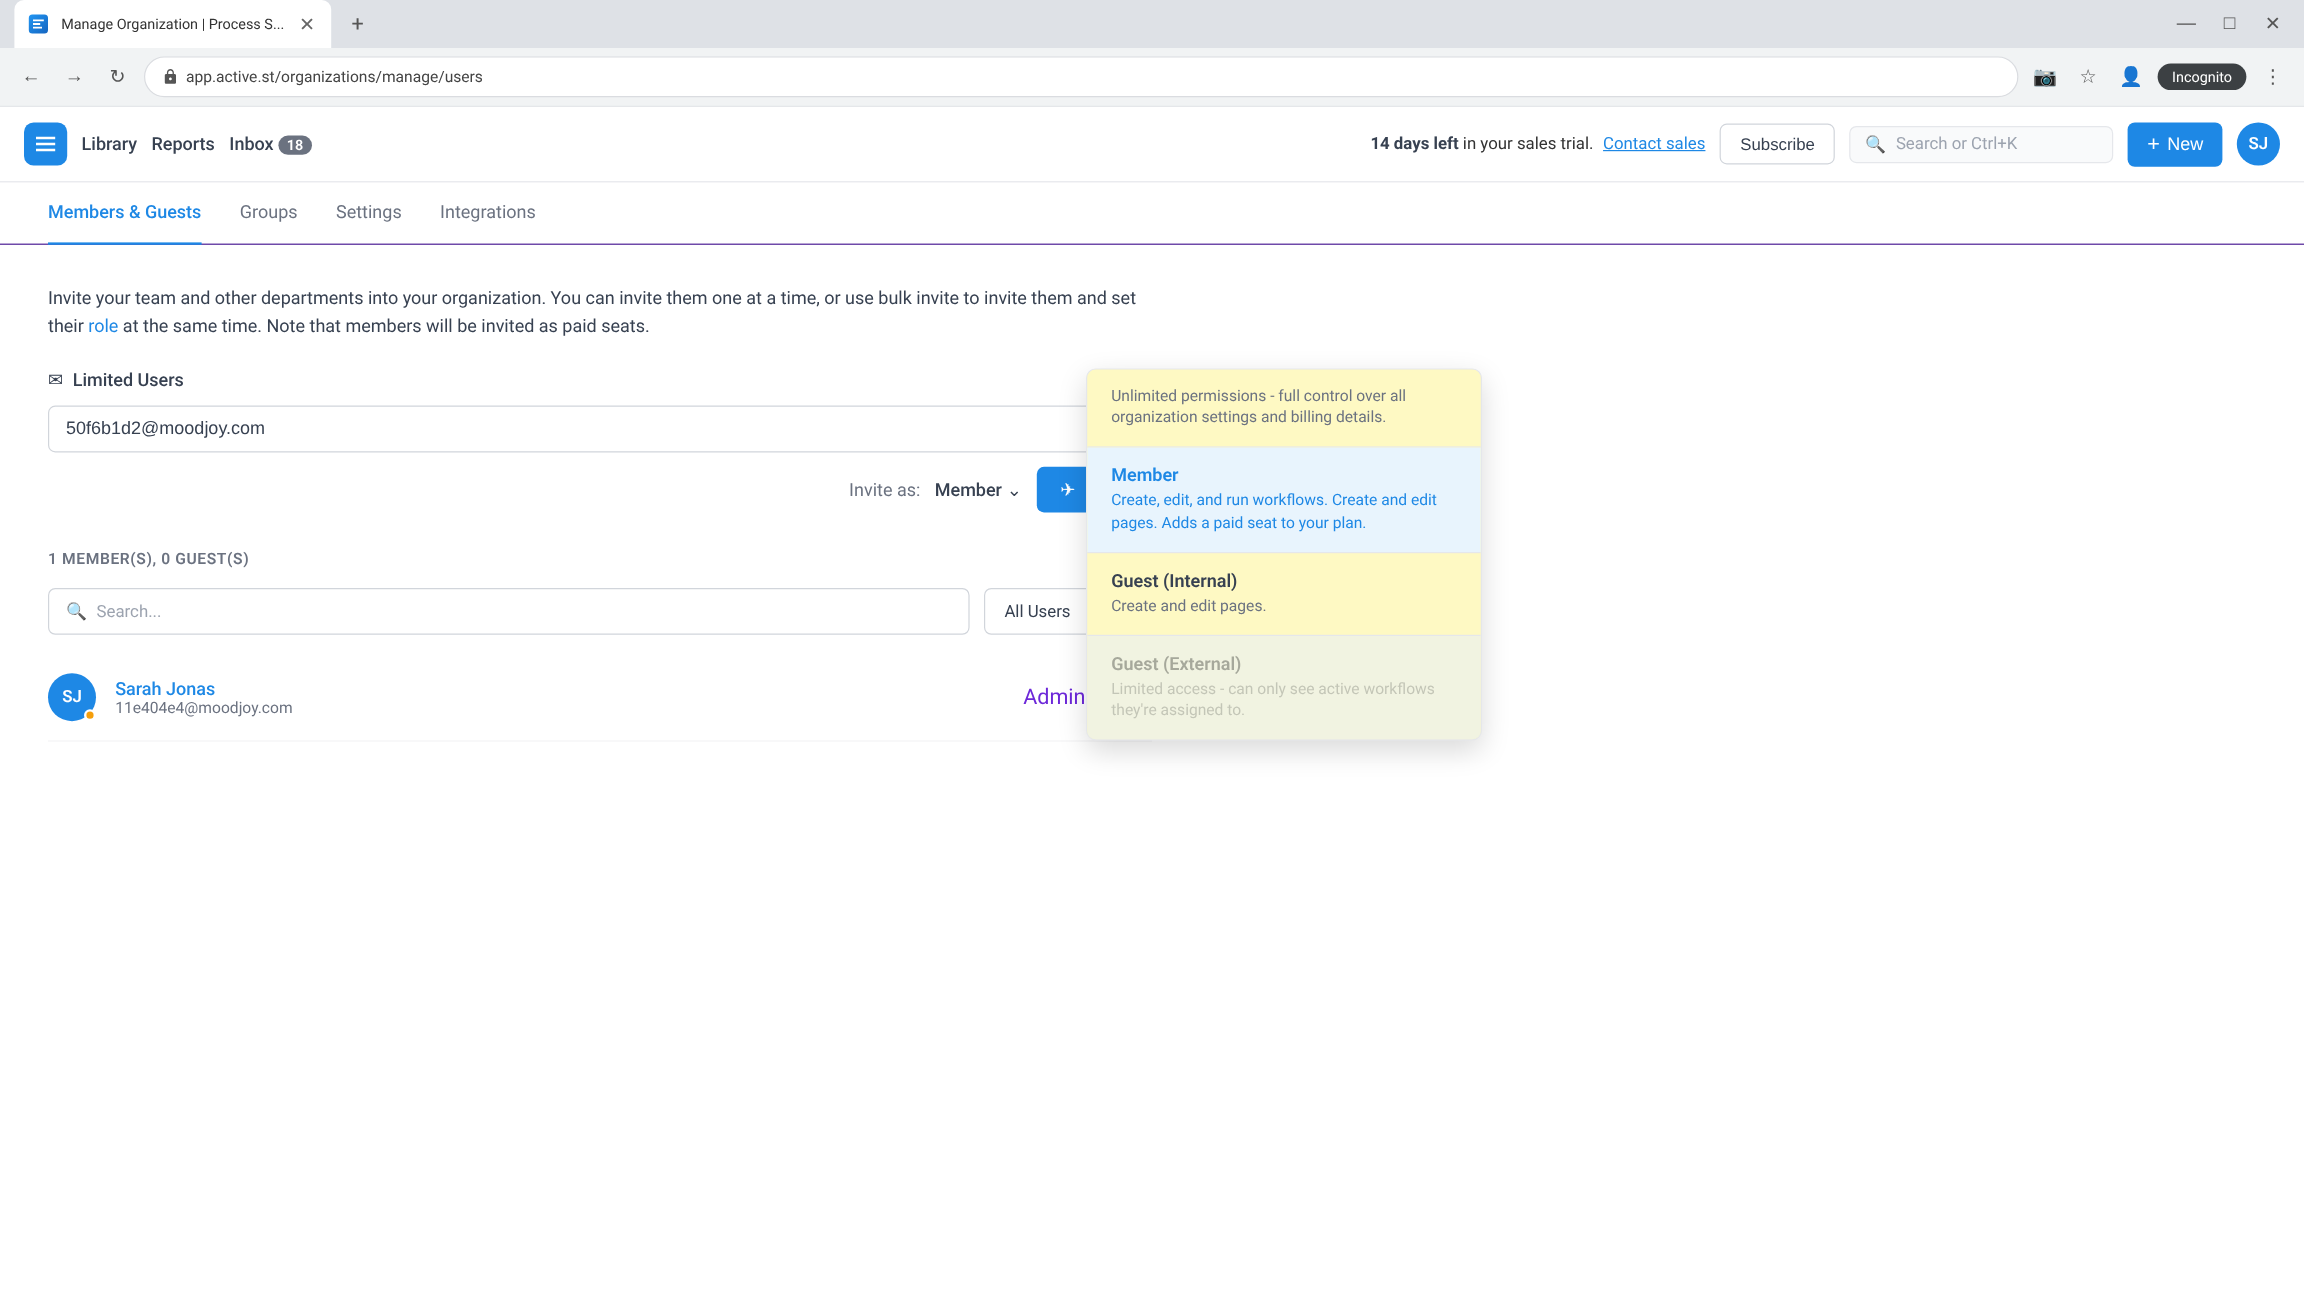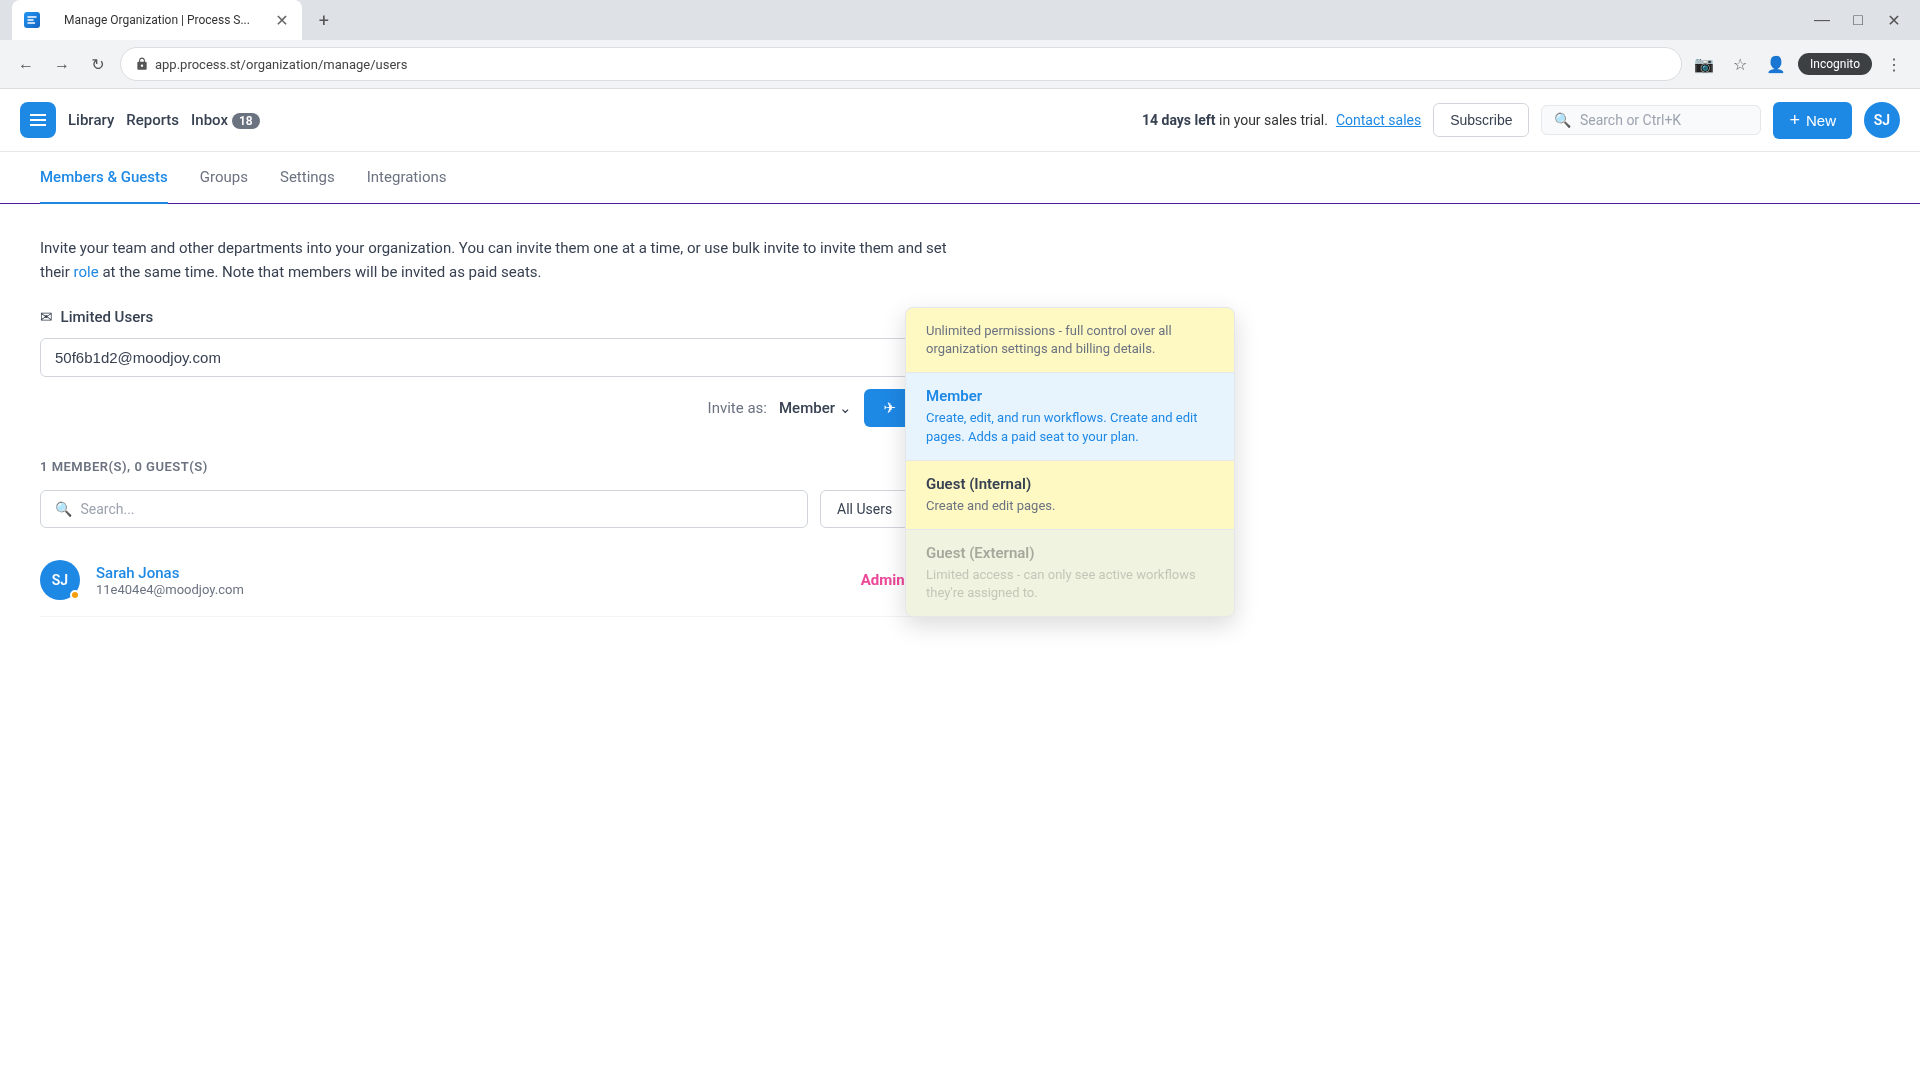--- a/index.html
+++ b/index.html
@@ -1,21 +1,21 @@
 <!DOCTYPE html>
 <html><head>
   <meta charset="utf-8">
   <style>
     * { box-sizing: border-box; margin: 0; padding: 0; }
     body { font-family: -apple-system, BlinkMacSystemFont, 'Segoe UI', Roboto, sans-serif; background: #fff; font-size: 14px; color: #333; }
 
     
     .browser-chrome { background: #f1f3f4; border-bottom: 1px solid #dadce0; }
     .browser-titlebar { background: #dee1e6; display: flex; align-items: center; padding: 8px 12px; gap: 8px; height: 40px; }
-    .browser-tab { background: #fff; border-radius: 8px 8px 0 0; padding: 20px 12px; display: flex; align-items: center; gap: 24px; font-size: 13px; min-width: 200px; height: 20px; }
+    .browser-tab { background: #fff; border-radius: 8px 8px 0 0; padding: 20px 12px; display: flex; align-items: center; gap: 11px; font-size: 13px; min-width: 200px; height: 20px; }
     .browser-tab-favicon { width: 16px; height: 16px; background: linear-gradient(135deg, #2196F3, #1565C0); border-radius: 3px; display: flex; align-items: center; justify-content: center; }
     .browser-tab-title { flex: 1; overflow: hidden; text-overflow: ellipsis; white-space: nowrap; font-size: 12px; }
     .browser-tab-close { color: #666; font-size: 16px; cursor: pointer; width: 16px; height: 16px; display: flex; align-items: center; justify-content: center; }
     .browser-new-tab { width: 28px; height: 28px; display: flex; align-items: center; justify-content: center; border-radius: 50%; cursor: pointer; color: #555; font-size: 18px; }
     .browser-toolbar { background: #f1f3f4; display: flex; align-items: center; padding: 6px 12px; gap: 8px; height: 48px; }
     .nav-btn { width: 28px; height: 28px; border-radius: 50%; display: flex; align-items: center; justify-content: center; cursor: pointer; color: #555; font-size: 16px; background: none; border: none; }
     .address-bar { flex: 1; background: #fff; border: 1px solid #dadce0; border-radius: 20px; padding: 6px 14px; display: flex; align-items: center; gap: 6px; font-size: 14px; color: #333; height: 34px; }
     .address-bar-url { color: #444; font-size: 13px; }
     .browser-actions { display: flex; align-items: center; gap: 8px; }
     .browser-action-btn { width: 28px; height: 28px; border-radius: 50%; display: flex; align-items: center; justify-content: center; cursor: pointer; color: #555; background: none; border: none; font-size: 16px; }
@@ -66,21 +66,21 @@
     .user-search { flex: 1; border: 1px solid #d1d5db; border-radius: 6px; padding: 10px 14px; font-size: 14px; color: #9ca3af; display: flex; align-items: center; gap: 8px; }
     .user-filter { border: 1px solid #d1d5db; border-radius: 6px; padding: 10px 16px; font-size: 14px; color: #374151; display: flex; align-items: center; gap: 8px; cursor: pointer; background: #fff; min-width: 140px; justify-content: space-between; }
 
     
     .user-row { display: flex; align-items: center; gap: 16px; padding: 16px 0; border-bottom: 1px solid #f3f4f6; }
     .user-avatar-small { width: 40px; height: 40px; border-radius: 50%; background: #1e88e5; color: #fff; display: flex; align-items: center; justify-content: center; font-weight: 600; font-size: 14px; position: relative; }
     .online-dot { width: 10px; height: 10px; background: #f59e0b; border-radius: 50%; border: 2px solid #fff; position: absolute; bottom: 0; right: 0; }
     .user-info { flex: 1; }
     .user-name { font-size: 15px; color: #1e88e5; font-weight: 500; cursor: pointer; }
     .user-email { font-size: 13px; color: #6b7280; }
-    .user-role { font-size: 15px; color: #ec4899; margin-right: 12px; font-weight: bold; }
+    .user-role { font-size: 18px; color: #6d28d9; margin-right: 12px; }
     .user-actions { display: flex; align-items: center; gap: 8px; }
     .dropdown-menu { position: absolute; top: 155px; left: 905px; width: 330px; background: #fef9c3; border: 1px solid #e5e7eb; border-radius: 8px; box-shadow: 0 8px 24px rgba(0,0,0,0.15); z-index: 200; overflow: hidden; }
     .dropdown-item { padding: 14px 20px; cursor: pointer; }
     .dropdown-item.highlighted { background: #e8f4fd; }
     .dropdown-item.dimmed { opacity: 0.6; }
     .dropdown-item-title { font-size: 15px; font-weight: 600; color: #1e88e5; margin-bottom: 4px; }
     .dropdown-item-title.gray { color: #374151; }
     .dropdown-item-desc { font-size: 13px; color: #1e88e5; line-height: 1.4; }
     .dropdown-item-desc.gray { color: #6b7280; }
     .dropdown-divider { height: 1px; background: #e5e7eb; }
@@ -113,21 +113,21 @@
   </div>
 
   <div class="browser-toolbar">
     <button class="nav-btn">←</button>
     <button class="nav-btn">→</button>
     <button class="nav-btn">↻</button>
     <div class="address-bar">
       <svg width="14" height="14" viewBox="0 0 24 24" fill="#555">
           <path d="M18 8h-1V6c0-2.76-2.24-5-5-5S7 3.24 7 6v2H6c-1.1 0-2 .9-2 2v10c0 1.1.9 2 2 2h12c1.1 0 2-.9 2-2V10c0-1.1-.9-2-2-2zm-6 9c-1.1 0-2-.9-2-2s.9-2 2-2 2 .9 2 2-.9 2-2 2zm3.1-9H8.9V6c0-1.71 1.39-3.1 3.1-3.1 1.71 0 3.1 1.39 3.1 3.1v2z"></path>
         </svg>
-      <span class="address-bar-url">app.process.st/organization/manage/users</span>
+      <span class="address-bar-url">app.active.st/organizations/manage/users</span>
     </div>
     <div class="browser-actions">
       <button class="browser-action-btn">📷</button>
       <button class="browser-action-btn">☆</button>
       <button class="browser-action-btn">👤</button>
       <div class="incognito-btn">
         <span>Incognito</span>
       </div>
       <button class="browser-action-btn">⋮</button>
     </div>

